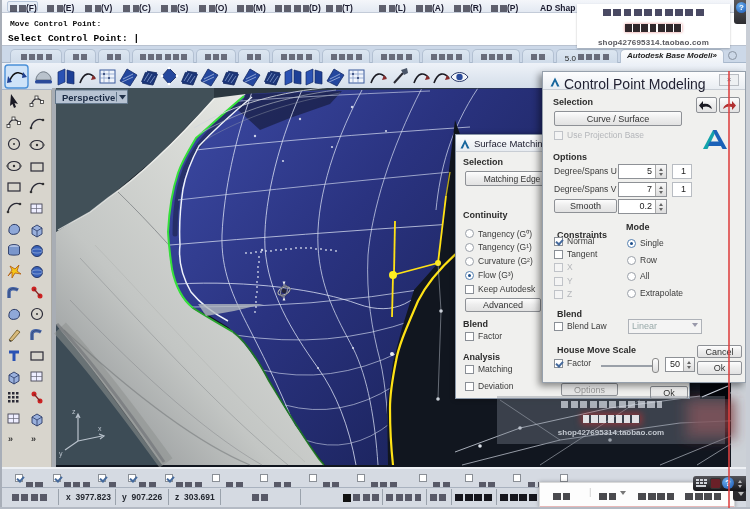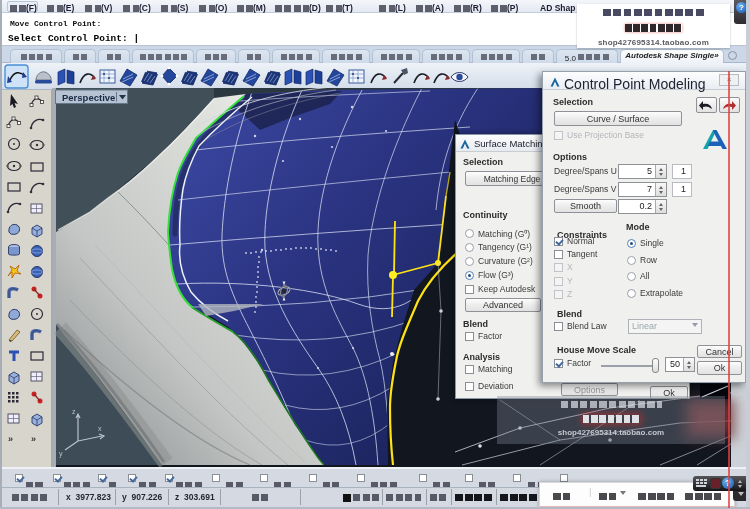--- a/index.html
+++ b/index.html
@@ -67,21 +67,21 @@
   <span class="tab" style="left:132px;width:62px;"><span class="k k7" style="width:47px"></span></span>
   <span class="tab" style="left:196px;width:40px;"><span class="k k7" style="width:23px"></span></span>
   <span class="tab" style="left:238px;width:32px;"><span class="k k7" style="width:15px"></span></span>
   <span class="tab" style="left:272px;width:48px;"><span class="k k7" style="width:31px"></span></span>
   <span class="tab" style="left:322px;width:48px;"><span class="k k7" style="width:31px"></span></span>
   <span class="tab" style="left:372px;width:48px;"><span class="k k7" style="width:31px"></span></span>
   <span class="tab" style="left:422px;width:48px;"><span class="k k7" style="width:31px"></span></span>
   <span class="tab" style="left:472px;width:48px;"><span class="k k7" style="width:31px"></span></span>
   <span class="tab" style="left:522px;width:32px;"><span class="k k7" style="width:15px"></span></span>
   <span class="tab" style="left:556px;width:62px;"><i style="font-style:normal;font-size:8px;color:#222;">5.0 </i><span class="k k7" style="width:31px"></span></span>
-  <span class="tab" style="left:620px;width:104px;background:linear-gradient(#fdfdfe,#eef2f7);font-size:8px;font-weight:bold;color:#222;font-style:italic;">Autodesk Shape Single»</span>
+  <span class="tab" style="left:620px;width:104px;background:linear-gradient(#fdfdfe,#eef2f7);font-size:8px;font-weight:bold;color:#222;font-style:italic;">Autodesk Base Modeli»</span>
   <span class="abs" style="left:728px;top:5px;width:9px;height:9px;border-radius:50%;border:1.5px solid #8a94a2;"></span>
 </div>
 
 <div class="abs" id="toolbar" style="left:0;top:63px;width:750px;height:27px;background:linear-gradient(#eef2f8,#d3dde9);border-bottom:1px solid #aab6c8;"></div>
 <svg class="abs" style="left:0;top:63px;" width="750" height="27" viewBox="0 0 750 27">
 <defs>
 <g id="iquad">
           <path d="M3,19 L8,7 L20,9 L15,21 Z" fill="#1b3578" stroke="#12265c" stroke-width="0.8"></path>
           <path d="M6,17 L11,9 M9,18 L14,10 M12,19 L17,12" stroke="#8fa8d8" stroke-width="0.7"></path>
           <circle cx="8" cy="7" r="1.2" fill="#dfe6f4"></circle>
@@ -461,21 +461,21 @@
 <div class="abs" id="sm" style="left:455px;top:134px;width:235px;height:265px;background:#f0f0ee;border:1px solid #8a97a8;box-shadow:0 0 5px rgba(0,0,0,0.4);">
   <div class="abs" style="left:0;top:0;width:100%;height:17px;background:linear-gradient(#fbfcfd,#e7ebf0);border-bottom:1px solid #c8cdd4;"></div>
   <svg class="abs" style="left:3px;top:3px;" width="12" height="12" viewBox="0 0 12 12">
         <path d="M1.5,10.5 L6,1.5 L10.5,10.5 L8.2,10.5 L6,5.6 L3.8,10.5 Z" fill="#16659c"></path>
       </svg>
   <div class="abs" style="left:18px;top:3px;font-size:9.5px;color:#223;">Surface Matching</div>
   <div class="hdr" style="left:7px;top:22px;">Selection</div>
   <div class="btn" style="left:9px;top:36px;width:110px;height:15px;line-height:14px;font-size:8.5px;padding-right:16px;">Matching Edge</div>
   <div class="hdr" style="left:7px;top:75px;">Continuity</div>
   <span class="rd" style="left:9px;top:94px;"></span>
-      <div class="lbl" style="left:22px;top:93px;">Matching (G⁰)</div>
+      <div class="lbl" style="left:22px;top:93px;">Tangency (G⁰)</div>
   <span class="rd" style="left:9px;top:108px;"></span>
       <div class="lbl" style="left:22px;top:107px;">Tangency (G¹)</div>
   <span class="rd" style="left:9px;top:122px;"></span>
       <div class="lbl" style="left:22px;top:121px;">Curvature (G²)</div>
   <span class="rd on" style="left:9px;top:136px;"></span>
       <div class="lbl" style="left:22px;top:135px;">Flow (G³)</div>
   <span class="cb" style="left:9px;top:150px;"></span>
       <div class="lbl" style="left:22px;top:149px;">Keep Autodesk</div>
   <div class="btn" style="left:9px;top:163px;width:76px;height:14px;line-height:13px;">Advanced</div>
   <div class="hdr" style="left:7px;top:184px;">Blend</div>

